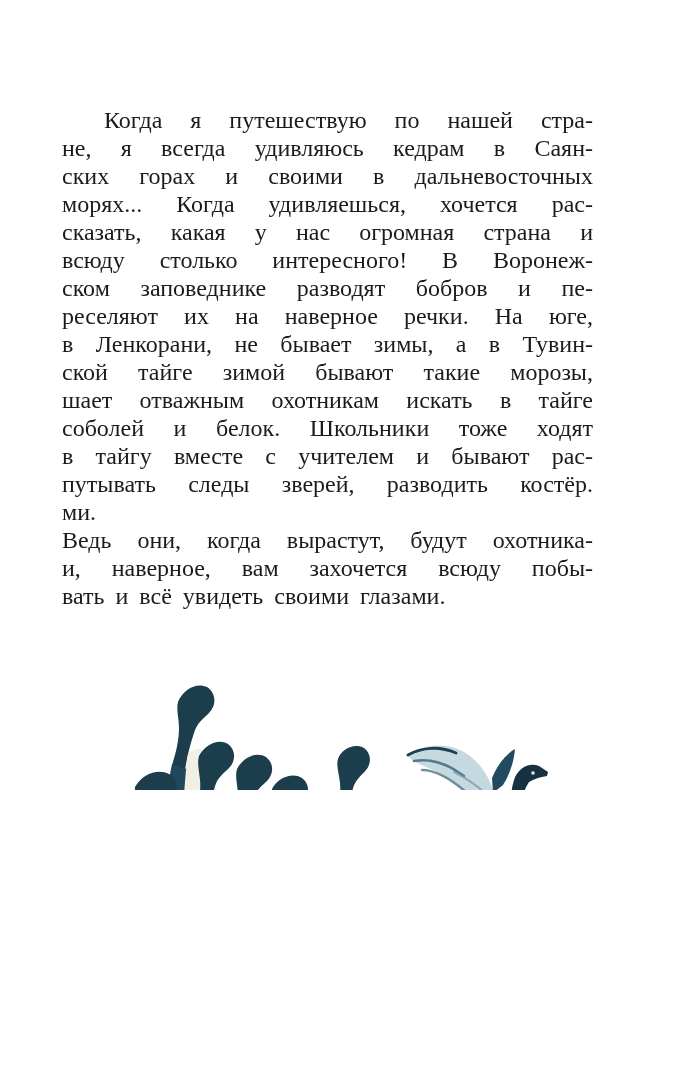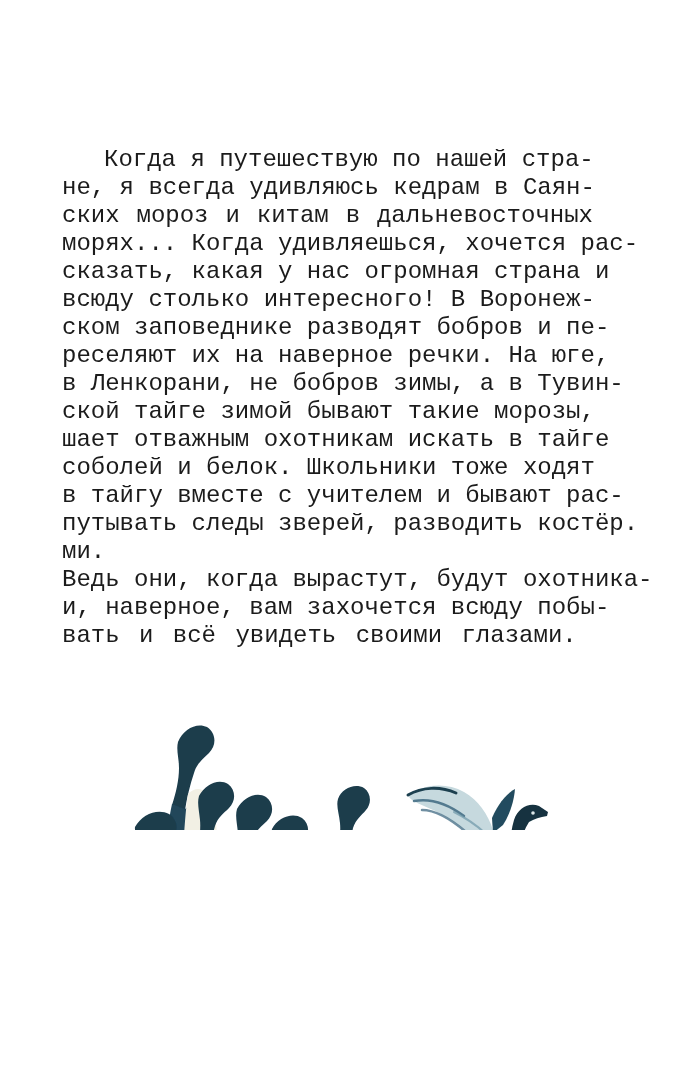--- a/index.html
+++ b/index.html
@@ -2,22 +2,21 @@
 <html lang="ru"><head>
 <meta charset="utf-8">
 <style>
   html, body { margin: 0; padding: 0; background: #ffffff; }
   .screen {
     position: relative;
     width: 696px;
     height: 790px;
     background: #ffffff;
     overflow: hidden;
-    font-family: Liberation Mono, monospace;
-    margin-top: 40px;
+    font-family: Liberation Serif, serif;
   }
   .text-block {
     position: absolute;
     left: 62px;
     top: 106px;
     width: 531px;
     font-size: 24px;
     line-height: 28px;
     color: #1b1b1b;
   }
@@ -39,27 +38,27 @@
   svg { display: block; }
 </style>
 </head>
 <body>
 
 <div class="screen">
 
   <div class="text-block" id="text-block">
       <div class="line indent">Когда я путешествую по нашей стра-</div>
       <div class="line">не, я всегда удивляюсь кедрам в Саян-</div>
-      <div class="line">ских мороз и китам в дальневосточных</div>
+      <div class="line">ских горах и своими в дальневосточных</div>
       <div class="line">морях... Когда удивляешься, хочется рас-</div>
       <div class="line">сказать, какая у нас огромная страна и</div>
       <div class="line">всюду столько интересного! В Воронеж-</div>
       <div class="line">ском заповеднике разводят бобров и пе-</div>
       <div class="line">реселяют их на наверное речки. На юге,</div>
-      <div class="line">в Ленкорани, не бобров зимы, а в Тувин-</div>
+      <div class="line">в Ленкорани, не бывает зимы, а в Тувин-</div>
       <div class="line">ской тайге зимой бывают такие морозы,</div>
       <div class="line">шает отважным охотникам искать в тайге</div>
       <div class="line">соболей и белок. Школьники тоже ходят</div>
       <div class="line">в тайгу вместе с учителем и бывают рас-</div>
       <div class="line">путывать следы зверей, разводить костёр.</div>
       <div class="line lastline">ми.</div>
       <div class="line">Ведь они, когда вырастут, будут охотника-</div>
       <div class="line">и, наверное, вам захочется всюду побы-</div>
       <div class="line lastline">вать и всё увидеть своими глазами.</div>
     </div>

